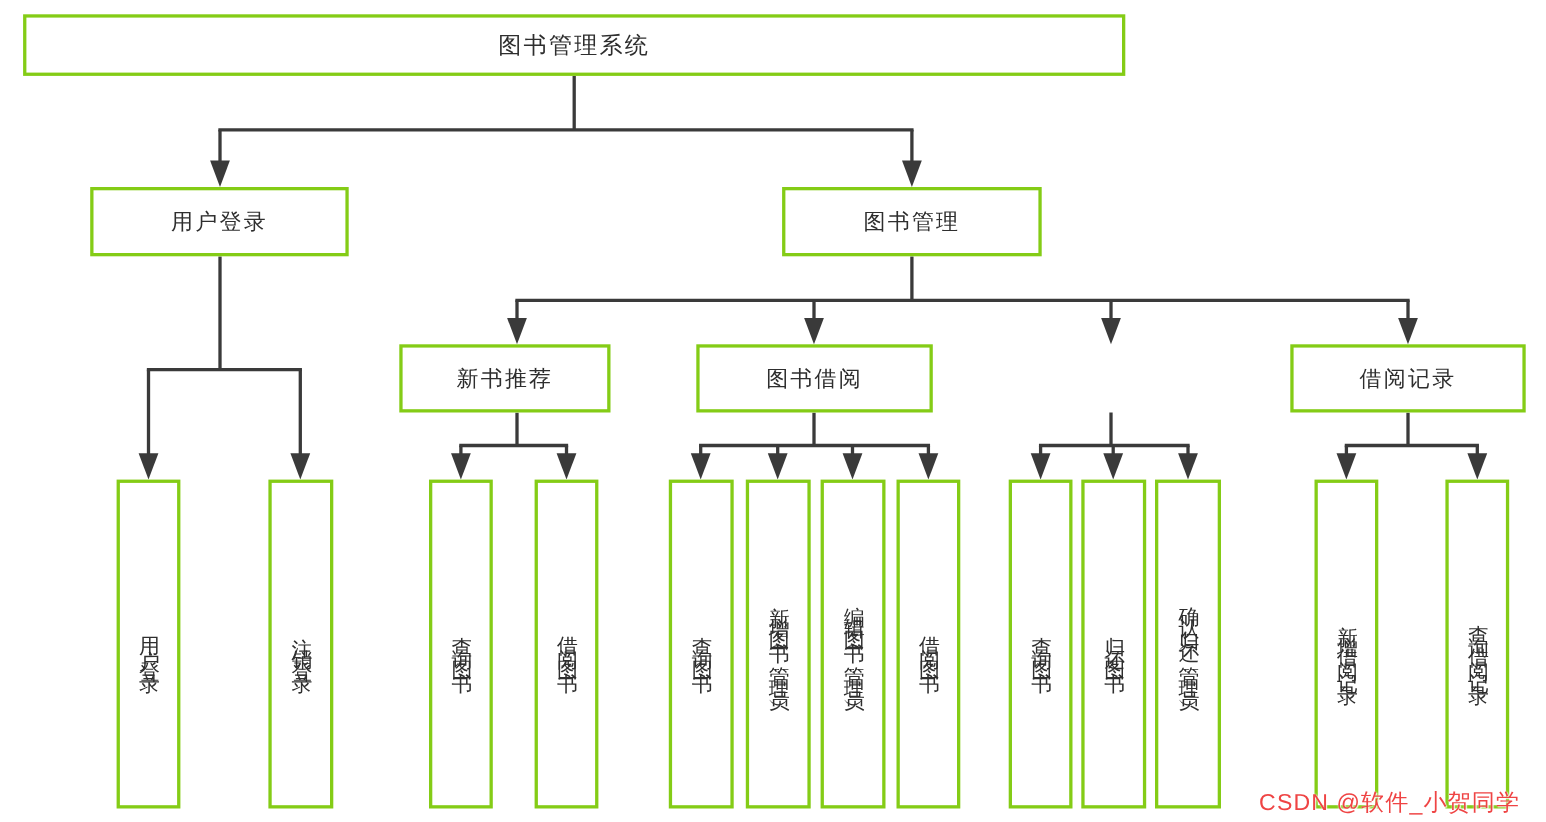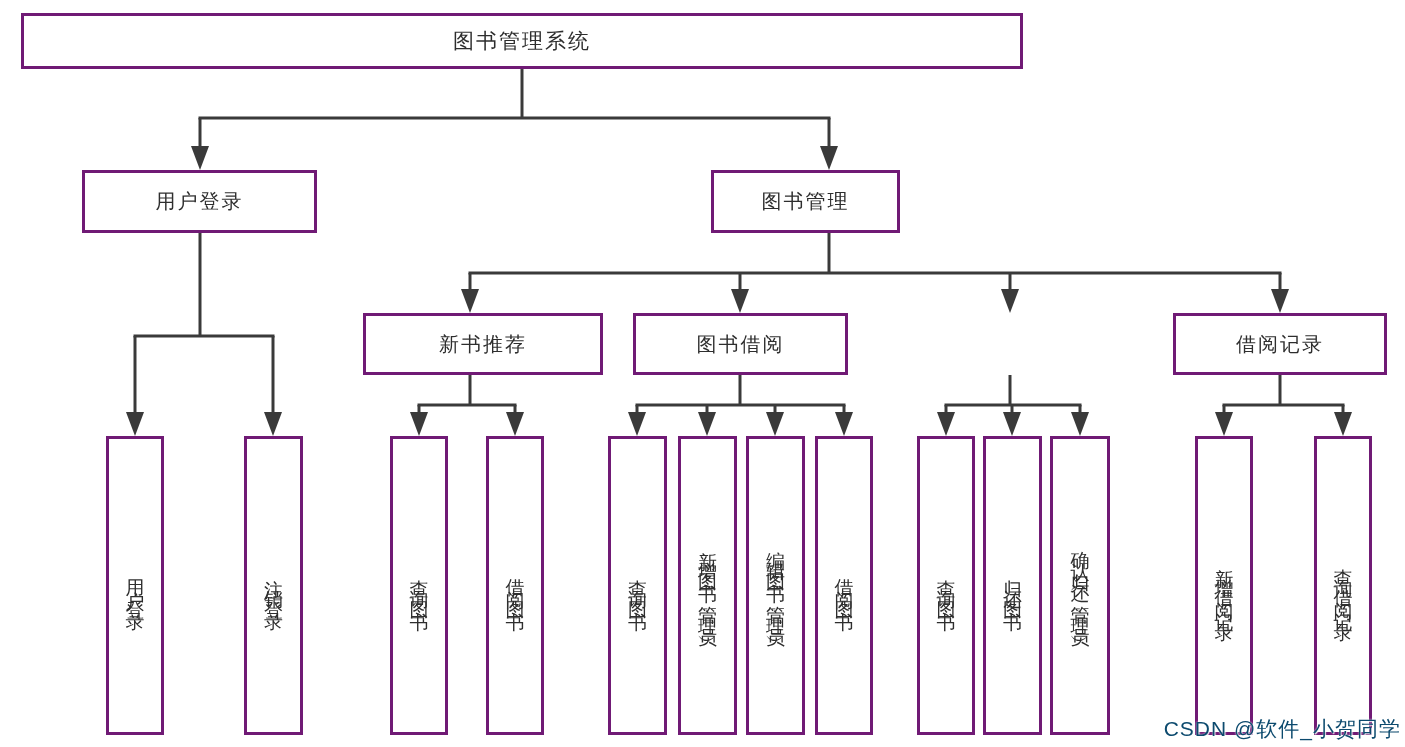--- a/index.html
+++ b/index.html
@@ -16,21 +16,21 @@
 
   #connectors {
     position: absolute;
     left: 0; top: 0;
     z-index: 0;
   }
 
   .node {
     position: absolute;
     background: #ffffff;
-    border: 3px solid #701a75;
+    border: 3px solid #84cc16;
     display: flex;
     align-items: center;
     justify-content: center;
     z-index: 1;
     color: #2e2e2e;
   }
 
   .node .label {
     font-size: 20px;
     letter-spacing: 2px;
@@ -43,26 +43,26 @@
     writing-mode: vertical-rl;
     text-orientation: mixed;
     font-size: 19px;
     letter-spacing: 11px;
     line-height: 1.05;
     white-space: nowrap;
   }
 
   .watermark {
     position: absolute;
-    right: 4px;
+    right: 23px;
     bottom: 4px;
     z-index: 3;
     font-size: 21px;
     letter-spacing: 1px;
-    color: #0c4a6e;
+    color: #ef4444;
     text-shadow: 0 0 2px rgba(255,255,255,0.9), 1px 1px 1px rgba(255,255,255,0.9);
   }
 </style>
 </head>
 <body>
 
 <div class="canvas">
 
   <svg id="connectors" width="1405" height="747" viewBox="0 0 1405 747">
       <line x1="522" y1="69" x2="522" y2="118" stroke="#3a3a3a" stroke-width="3"></line>
@@ -119,25 +119,25 @@
       <polygon points="1334,412 1352,412 1343,436" fill="#3a3a3a"></polygon>
     </svg>
 
   <div class="node root" style="left:21px; top:13px; width:1002px; height:56px;">
     <span class="label">图书管理系统</span>
   </div>
 
   <div class="node" style="left:82px; top:170px; width:235px; height:63px;">
     <span class="label">用户登录</span>
   </div>
-  <div class="node" style="left:711px; top:170px; width:189px; height:63px;">
+  <div class="node" style="left:711px; top:170px; width:236px; height:63px;">
     <span class="label">图书管理</span>
   </div>
 
-  <div class="node" style="left:363px; top:313px; width:240px; height:62px;">
+  <div class="node" style="left:363px; top:313px; width:192px; height:62px;">
     <span class="label">新书推荐</span>
   </div>
   <div class="node" style="left:633px; top:313px; width:215px; height:62px;">
     <span class="label">图书借阅</span>
   </div>
   <div class="node" style="left:1173px; top:313px; width:214px; height:62px;align-items:center;">
     <span class="label">借阅记录</span>
   </div>
 
   <div class="node leaf" style="left:106px; top:436px; width:58px; height:299px;">

